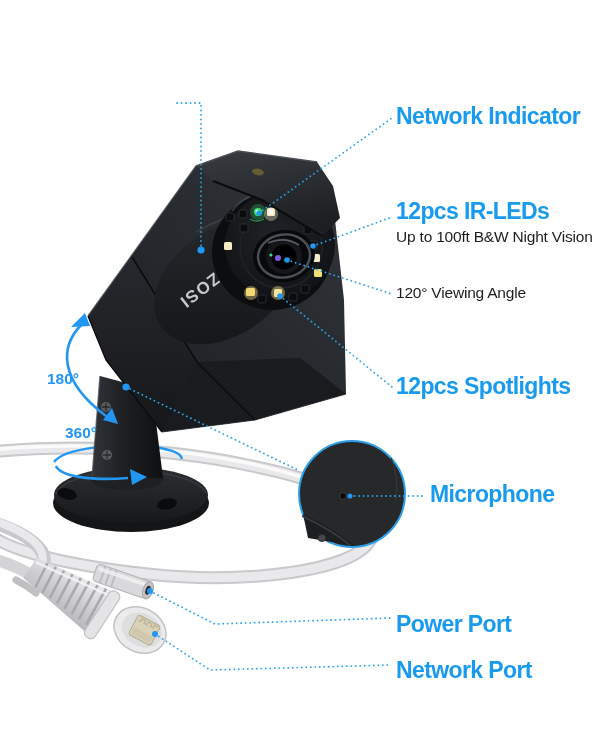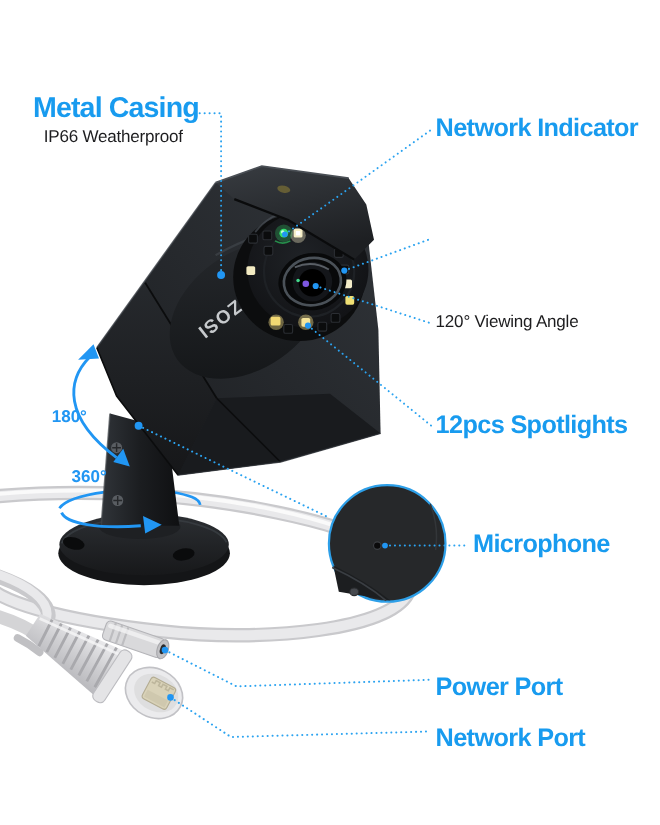--- a/index.html
+++ b/index.html
@@ -230,29 +230,29 @@
     <circle cx="126" cy="387" r="3.6"></circle>
     <circle cx="350" cy="496" r="2.6"></circle>
     <circle cx="150" cy="591" r="3"></circle>
     <circle cx="155" cy="634" r="3"></circle>
   </g>
 
   <text x="63" y="384" text-anchor="middle" font-size="15.5" font-weight="700" fill="#2196f3">180°</text>
   <text x="81" y="438" text-anchor="middle" font-size="15.5" font-weight="700" fill="#2196f3">360°</text>
 </svg>
 
-<div class="callout center" id="co-metal">
-  <div class="co-title big">Metal Casing</div>
-  <div class="co-sub">IP66 Weatherproof</div>
-</div>
 
 <div class="callout" id="co-network">
   <div class="co-title">Network Indicator</div>
 </div>
 
+<div class="callout" id="co-ir">
+  <div class="co-title">12pcs IR-LEDs</div>
+  <div class="co-sub">Up to 100ft B&amp;W Night Vision</div>
+</div>
 
 <div class="callout" id="co-lens">
   <div class="co-sub">120° Viewing Angle</div>
 </div>
 
 <div class="callout" id="co-spot">
   <div class="co-title">12pcs Spotlights</div>
 </div>
 
 <div class="callout" id="co-mic">

